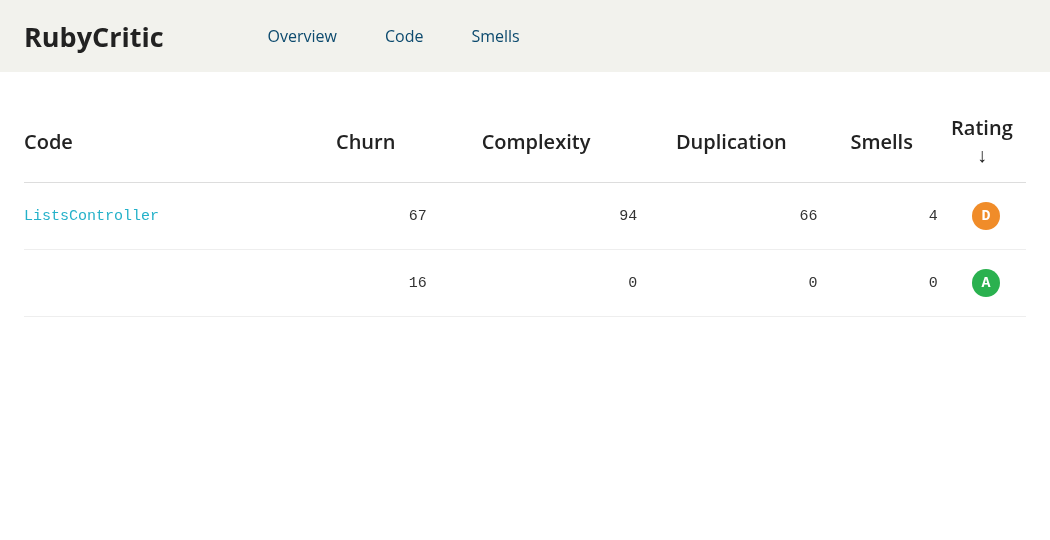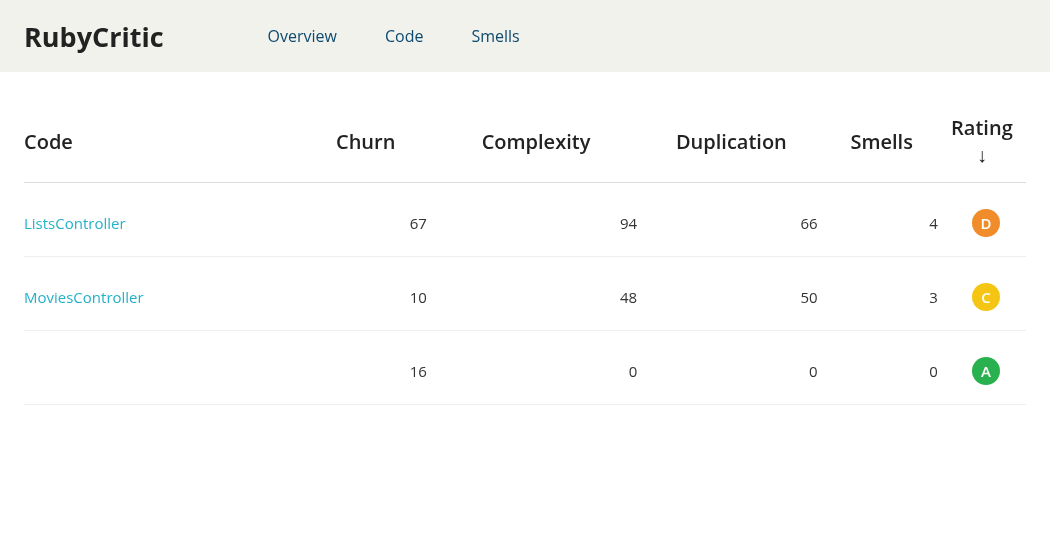--- a/index.html
+++ b/index.html
@@ -50,24 +50,25 @@
       text-align: center;
       padding: 14px 8px 14px 0;
       border-bottom: 1px solid #ddd;
     }
     thead th:first-child {
       text-align: left;
       padding-left: 0;
     }
     tbody td {
       font-size: 15px;
-      padding: 26px 8px 19px 0;
+      padding: 19px 8px 19px 0;
       border-bottom: 1px solid #eee;
       text-align: right;
       color: #333;
+      font-family: Liberation Mono, monospace;
     }
     tbody td:first-child {
       text-align: left;
       padding-left: 0;
     }
     .name-link {
       color: #24b1c9;
       cursor: pointer;
     }
     .rating-badge {
@@ -125,28 +126,20 @@
     <tbody id="table-body">
     <tr>
           <td><span class="name-link">ListsController</span></td>
           <td>67</td>
           <td>94</td>
           <td>66</td>
           <td>4</td>
           <td class="rating-cell"><span class="rating-badge" style="background-color: rgb(240, 140, 41);">D</span></td>
         </tr>
         <tr>
-          <td><span class="name-link">MoviesController</span></td>
-          <td>10</td>
-          <td>48</td>
-          <td>50</td>
-          <td>3</td>
-          <td class="rating-cell"><span class="rating-badge" style="background-color: rgb(244, 198, 19);">C</span></td>
-        </tr>
-        <tr>
           <td></td>
           <td>16</td>
           <td>0</td>
           <td>0</td>
           <td>0</td>
           <td class="rating-cell"><span class="rating-badge" style="background-color: rgb(42, 177, 79);">A</span></td>
         </tr>
       </tbody>
   </table>
 </div>

